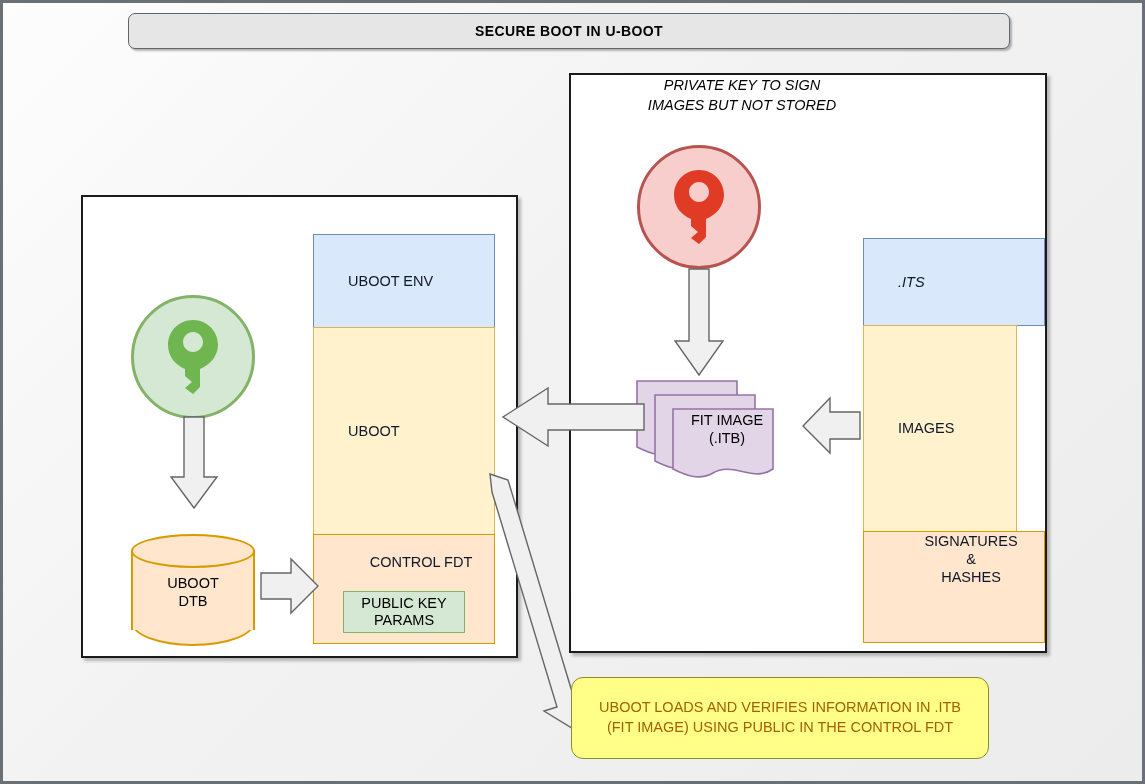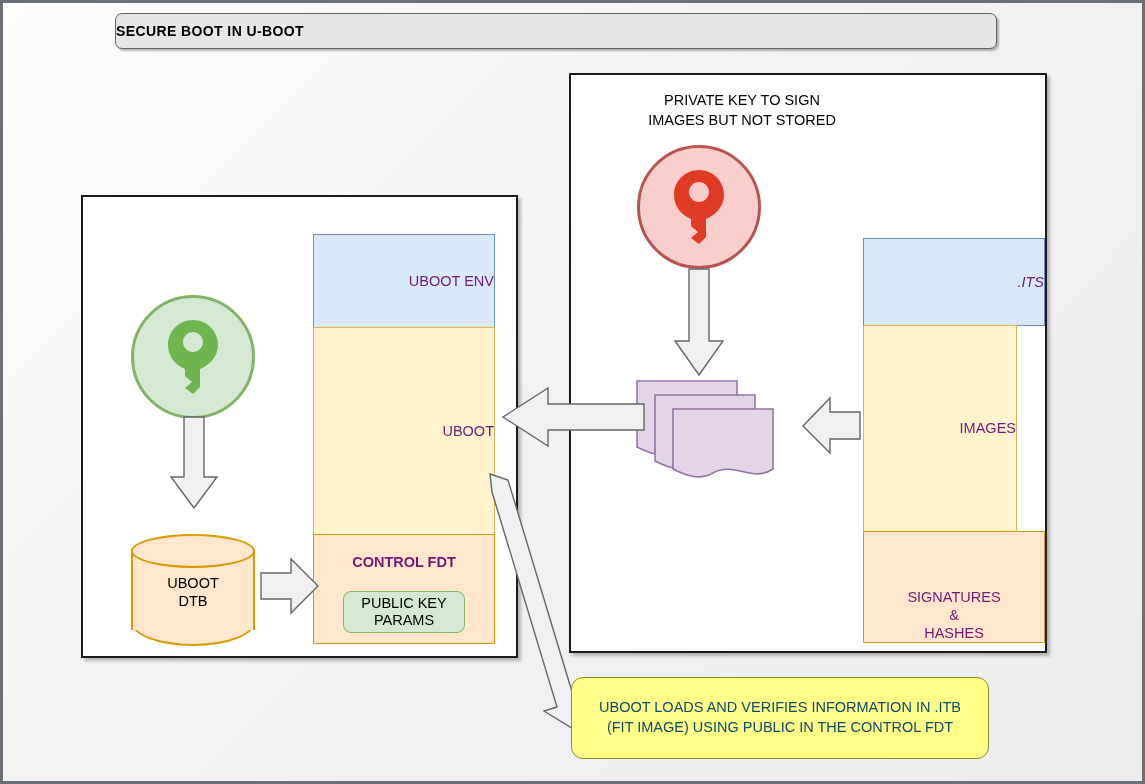--- a/index.html
+++ b/index.html
@@ -9,73 +9,73 @@
     position:relative;
     width:1145px;height:784px;
     background:linear-gradient(135deg,#fdfdfd 0%,#f2f2f2 45%,#ececec 100%);
     border:3px solid #6b7076;
     box-sizing:border-box;
     overflow:hidden;
   }
 
   
   .title-bar{
-    position:absolute;left:112px;top:10px;width:882px;height:36px;
+    position:absolute;left:125px;top:10px;width:882px;height:36px;
     background:#e6e6e6;border:1px solid #60656b;border-radius:7px;
     box-shadow:2px 2px 2px rgba(0,0,0,.28);
-    display:flex;align-items:center;
+    display:flex;align-items:center;justify-content:center;
     font-size:14px;font-weight:bold;letter-spacing:.4px;color:#000;
     box-sizing:border-box;
   }
 
   
   .panel{
     position:absolute;background:#fff;border:2px solid #1b1b1b;
     box-shadow:3px 3px 3px rgba(0,0,0,.25);
     box-sizing:border-box;
   }
   #panel-left{left:78px;top:192px;width:437px;height:463px;}
   #panel-right{left:566px;top:70px;width:478px;height:580px;}
 
   
   .blk{
     position:absolute;box-sizing:border-box;
-    display:flex;align-items:center;justify-content:flex-end;
-    text-align:center;font-size:14.5px;color:#701a75;line-height:1.25;
+    display:flex;align-items:center;justify-content:flex-start;
+    text-align:center;font-size:14.5px;color:#0f172a;line-height:1.25;padding-left:34px;
   }
   .blue{background:#dae8fc;border:1px solid #6c8ebf;}
   .yellow{background:#fff2cc;border:1px solid #d6b656;}
   .orange{background:#ffe6cc;border:1px solid #d79b00;}
 
   
   #uboot-env{left:310px;top:231px;width:182px;height:94px;}
   #uboot-main{left:310px;top:324px;width:182px;height:208px;}
   #control-fdt{left:310px;top:531px;width:182px;height:110px;
-               display:block;padding-top:18px;font-weight:bold;}
+               display:block;padding-top:18px;}
   #control-fdt .fdt-label{font-size:14.5px;}
   #pk-params{
     position:absolute;left:340px;top:588px;width:122px;height:42px;
-    background:#d5e8d4;border:1.5px solid #82b366;border-radius:8px;
+    background:#d5e8d4;border:1.5px solid #82b366;border-radius:0;
     display:flex;align-items:center;justify-content:center;text-align:center;
     font-size:14.5px;line-height:1.2;color:#000;box-sizing:border-box;
   }
 
   
   #its-blk{left:860px;top:235px;width:182px;height:88px;font-style:italic;}
   #images-blk{left:860px;top:322px;width:154px;height:207px;}
   #sig-blk{left:860px;top:528px;width:182px;height:112px;
            flex-direction:column;}
 
   
   .free-text{
     position:absolute;text-align:center;font-size:14.5px;
     line-height:1.35;color:#000;
   }
   #left-caption{left:82px;top:243px;width:218px;}
-  #right-caption{left:592px;top:88px;width:294px;}
+  #right-caption{left:592px;top:73px;width:294px;font-style:italic;}
 
   
   .key-badge{position:absolute;border-radius:50%;box-sizing:border-box;}
   #green-key{left:128px;top:292px;width:124px;height:124px;
              background:#d5e8d4;border:3px solid #82b366;}
   #red-key{left:634px;top:142px;width:124px;height:124px;
            background:#f8cecc;border:3px solid #b85450;}
   .key-badge svg{position:absolute;left:50%;top:50%;
                  transform:translate(-50%,-50%);}
 
@@ -113,21 +113,21 @@
 
   
   #arrows{position:absolute;left:0;top:0;width:1145px;height:784px;
           pointer-events:none;}
 
   
   #callout{
     position:absolute;left:568px;top:674px;width:418px;height:82px;
     background:#ffff88;border:1.5px solid #8c8c28;border-radius:12px;
     display:flex;align-items:center;justify-content:center;text-align:center;
-    font-size:14.5px;line-height:1.35;color:#0c4a6e;box-sizing:border-box;
+    font-size:14.5px;line-height:1.35;color:#a16207;box-sizing:border-box;
     padding:0 20px;
   }
 </style>
 </head>
 <body>
 
 <div id="canvas">
 
   <div class="title-bar">
     <span>SECURE BOOT IN U-BOOT</span>
@@ -171,20 +171,21 @@
                M29 14 C34.5 14 39 18.5 39 24 C39 29.5 34.5 34 29 34 C23.5 34 19 29.5 19 24 C19 18.5 23.5 14 29 14 Z" fill="#e03b24"></path>
     </svg>
   </div>
 
   <div id="fit-stack">
     <svg width="170" height="110" viewBox="0 0 170 110">
       <path d="M4 4 H104 V70 C84 82 64 62 44 74 C30 82 16 76 4 70 Z" fill="#e1d5e7" stroke="#9673a6" stroke-width="1.6"></path>
       <path d="M22 18 H122 V84 C102 96 82 76 62 88 C48 96 34 90 22 84 Z" fill="#e1d5e7" stroke="#9673a6" stroke-width="1.6"></path>
       <path d="M40 32 H140 V92 C120 106 100 84 80 96 C66 104 52 98 40 92 Z" fill="#e1d5e7" stroke="#9673a6" stroke-width="1.6"></path>
     </svg>
+    <div class="fit-label">FIT IMAGE<br>(.ITB)</div>
   </div>
 
   <div class="blk blue" id="its-blk">
     <span>.ITS</span>
   </div>
   <div class="blk yellow" id="images-blk">
     <span>IMAGES</span>
   </div>
   <div class="blk orange" id="sig-blk">SIGNATURES<br>&amp;<br>HASHES</div>
 

